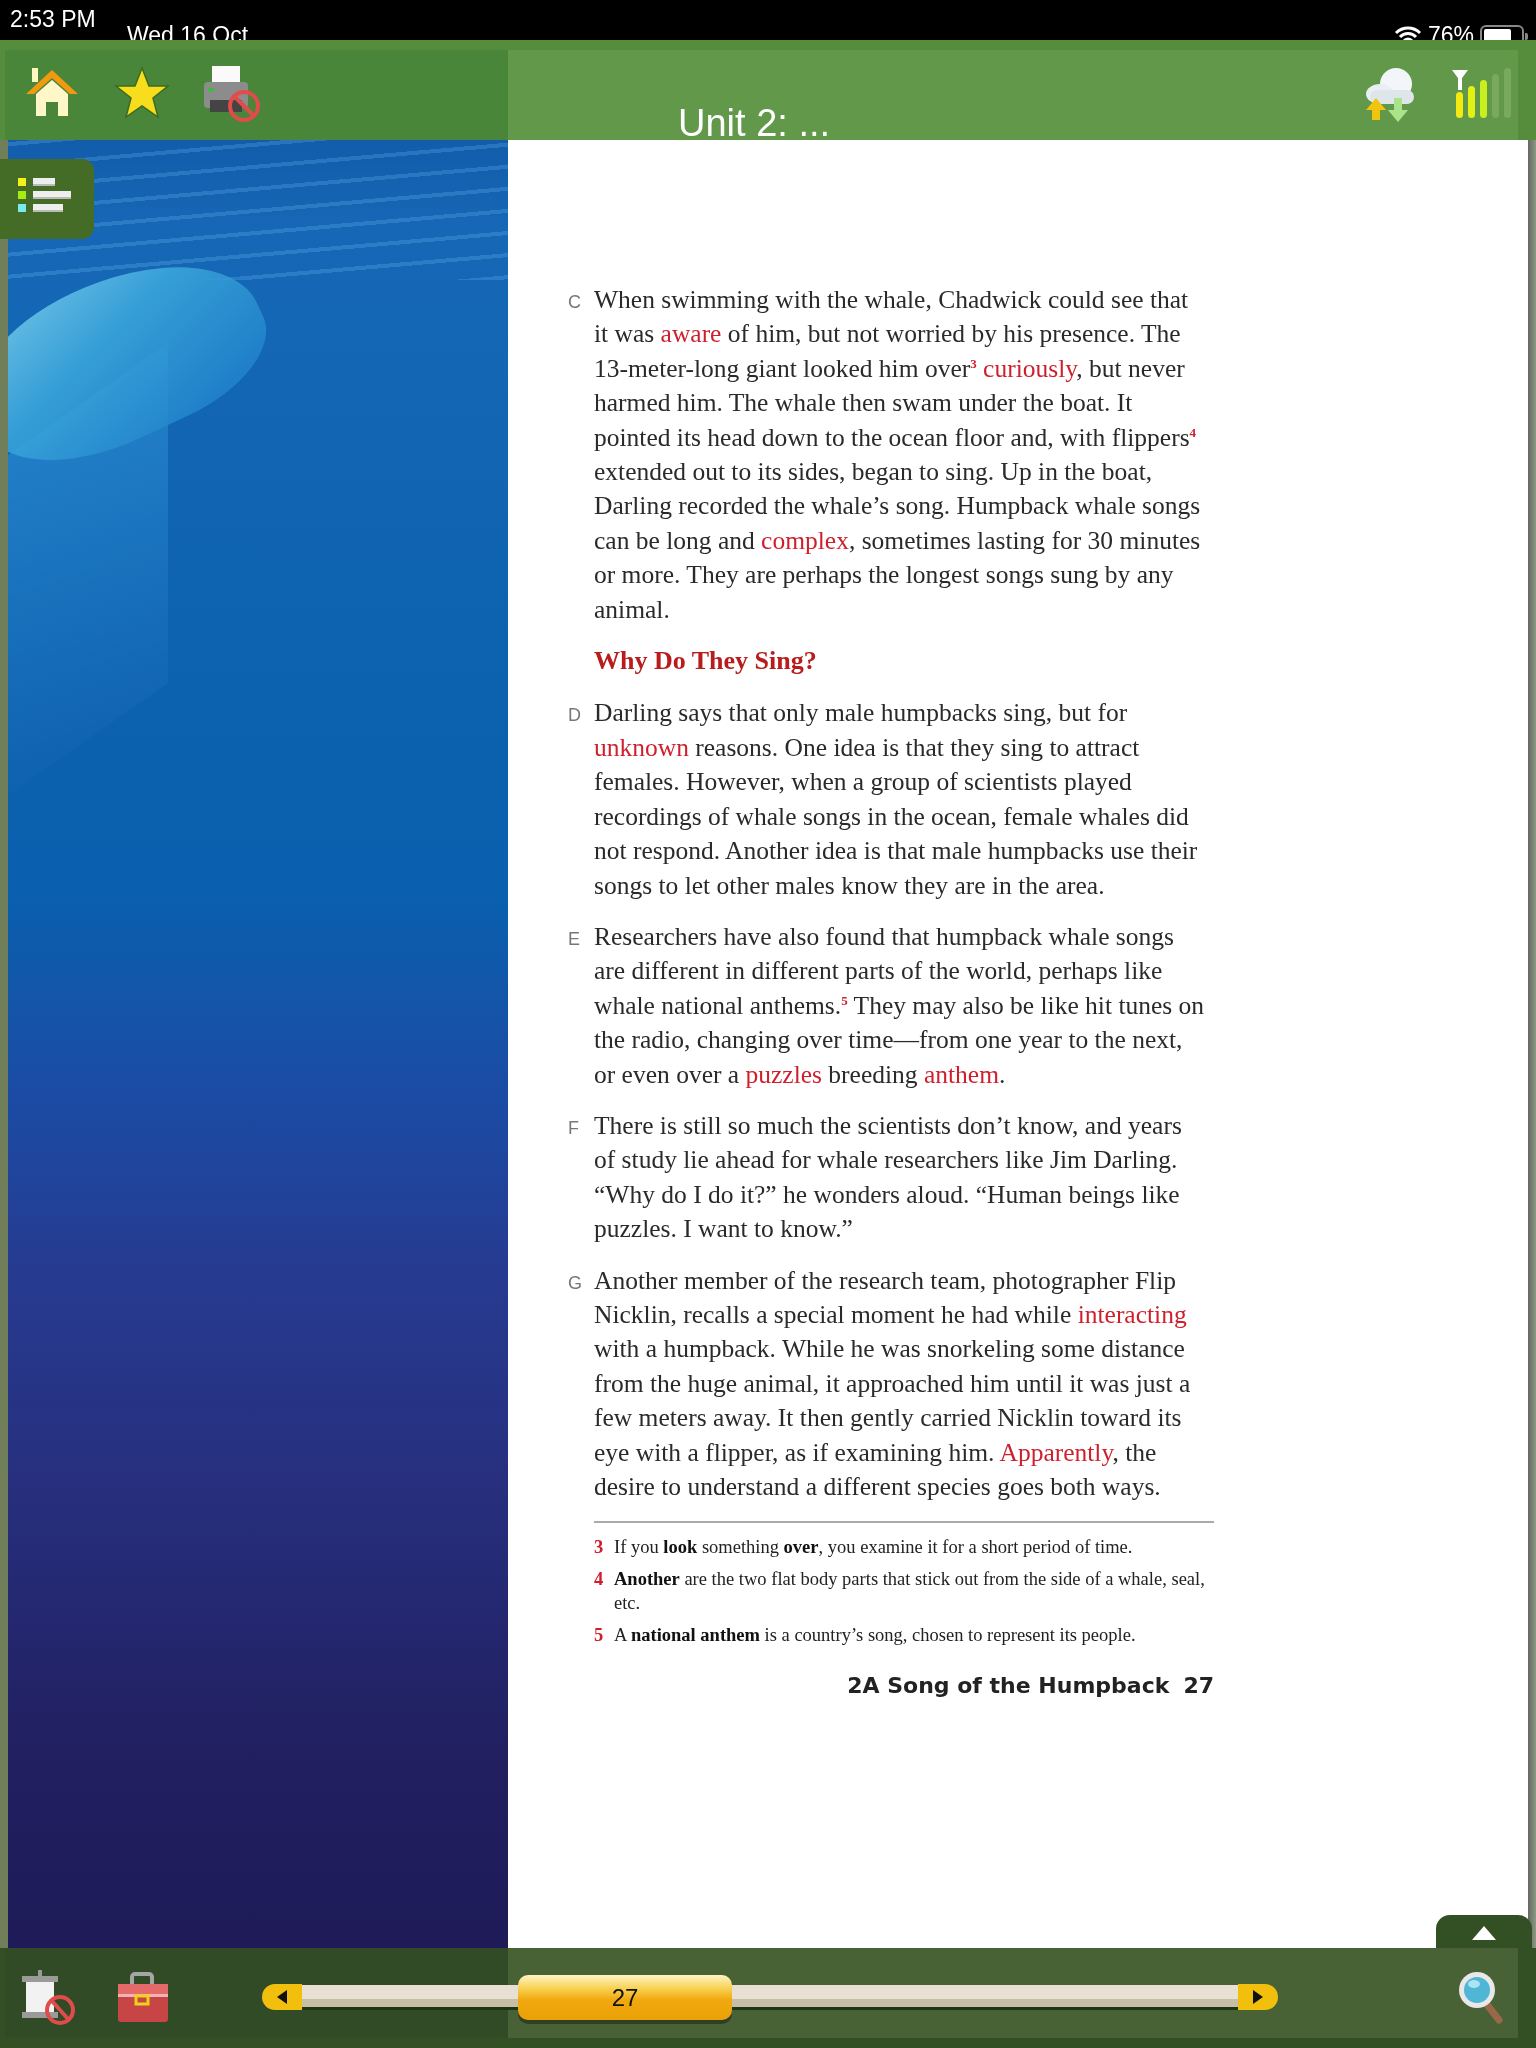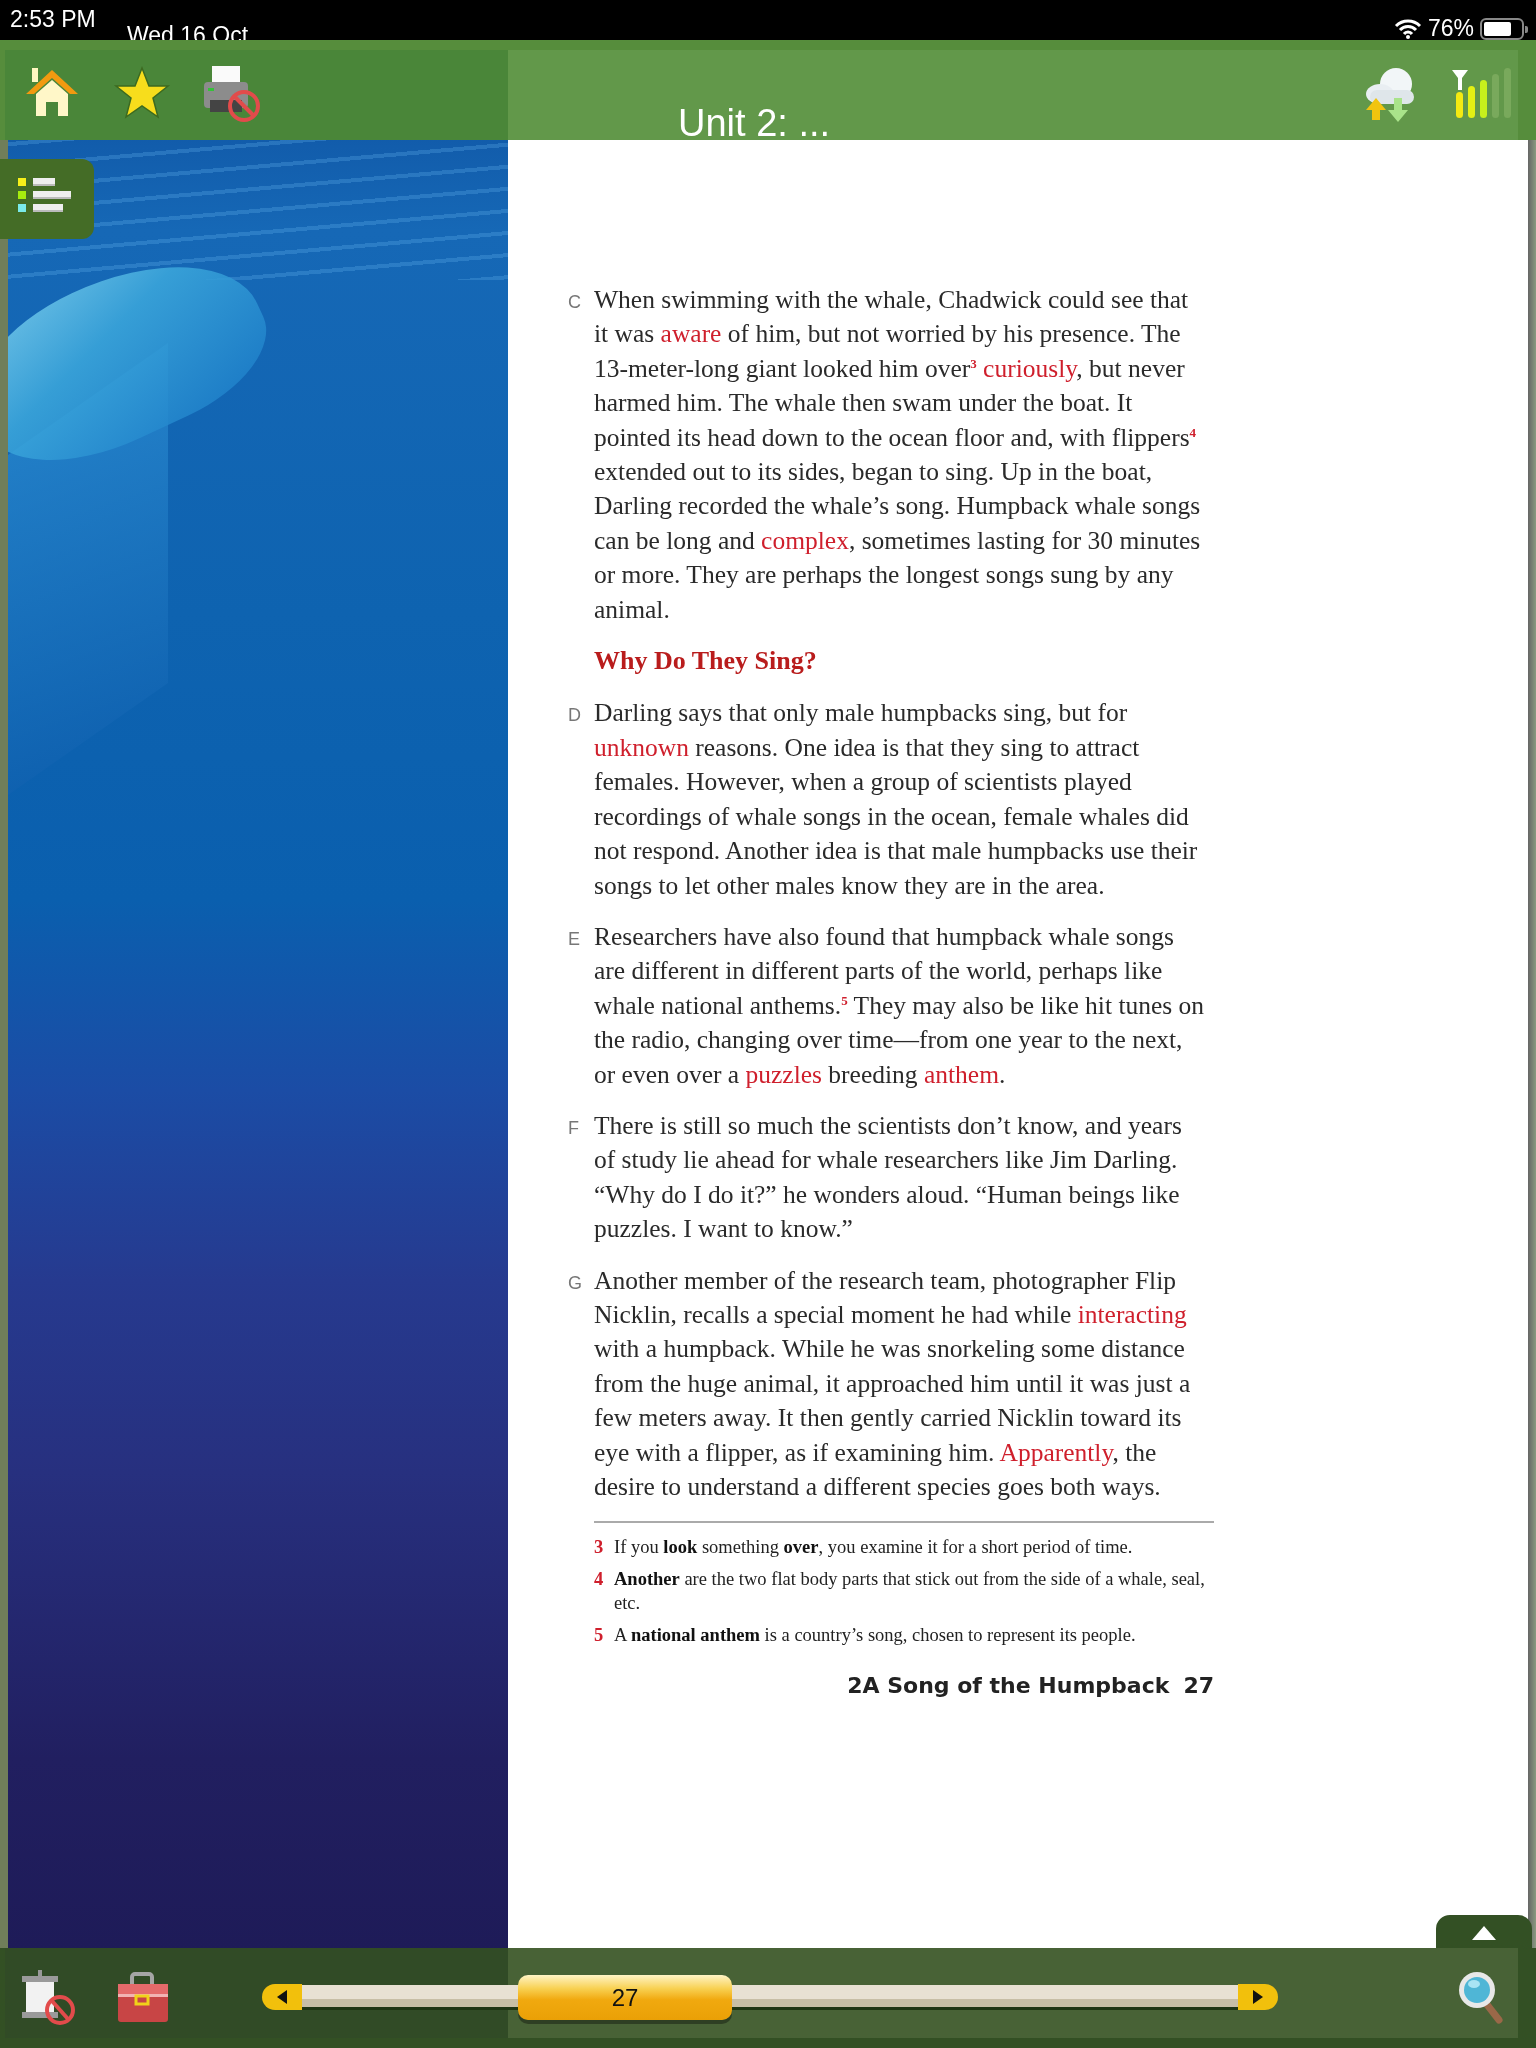--- a/index.html
+++ b/index.html
@@ -3,21 +3,21 @@
 <meta charset="utf-8">
 <style>
   * { box-sizing: border-box; margin: 0; padding: 0; }
   html, body { width: 1536px; height: 2048px; overflow: hidden; background: #000; }
   body { position: relative; font-family: "Liberation Sans", sans-serif; }
 
   
   .status-bar { position: absolute; left: 0; top: 0; width: 1536px; height: 56px; background: #000; color: #fff; font-size: 23px; }
   .status-bar .time { position: absolute; left: 10px; top: 6px; }
   .status-bar .date { position: absolute; left: 127px; top: 22px; }
-  .status-bar .right { position: absolute; right: 12px; top: 15px; display: flex; align-items: center; gap: 6px; }
+  .status-bar .right { position: absolute; right: 12px; top: 22px; display: flex; align-items: center; gap: 6px; }
   .battery { width: 44px; height: 22px; border: 2px solid #888; border-radius: 6px; position: relative; padding: 2px; }
   .battery .fill { width: 76%; height: 100%; background: #fff; border-radius: 2px; }
   .battery::after { content: ""; position: absolute; right: -6px; top: 6px; width: 3px; height: 7px; background: #888; border-radius: 0 2px 2px 0; }
 
   
   .left-page { position: absolute; left: 0; top: 40px; width: 508px; height: 1910px; background: #707e5a; }
   .photo { position: absolute; left: 8px; top: 0; width: 500px; height: 1910px;
     background: linear-gradient(180deg, #0d4f9f 0%, #1668b6 10%, #0e63b0 30%, #0a5fae 45%, #1b4ca5 55%, #263a8f 65%, #27307f 75%, #211f60 90%, #1e1b58 100%); overflow: hidden; }
   .whale { position: absolute; left: -40px; top: 240px; width: 300px; height: 160px; border-radius: 50% 60% 40% 50%;
     background: linear-gradient(160deg, #7fd2ef 0%, #3ca8dc 40%, #1b7cc8 100%); transform: rotate(-25deg); opacity: 0.85; }

